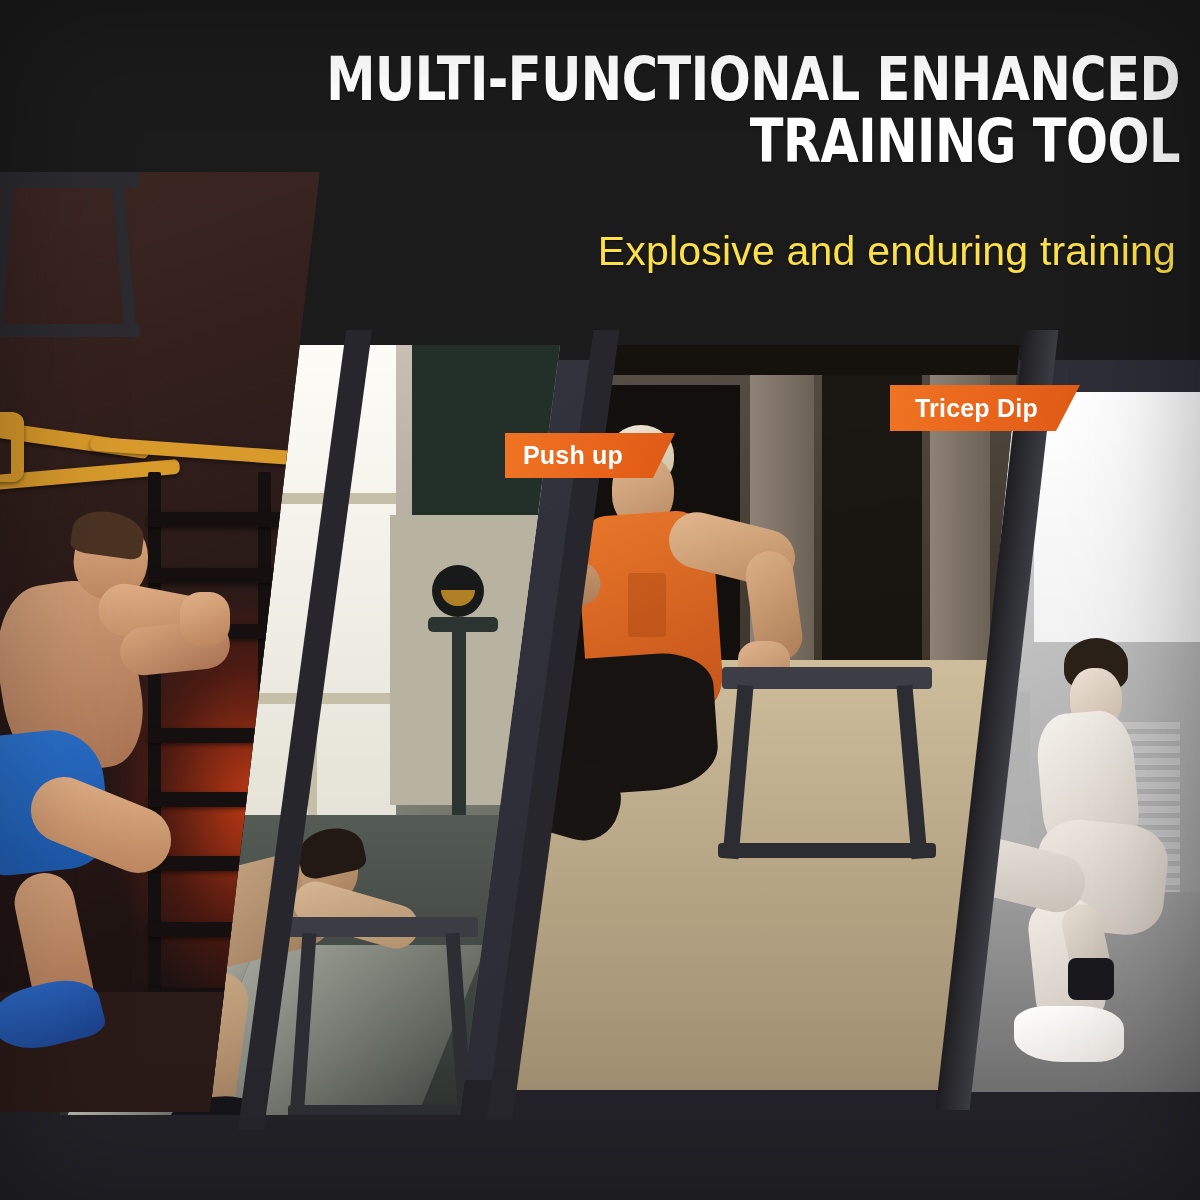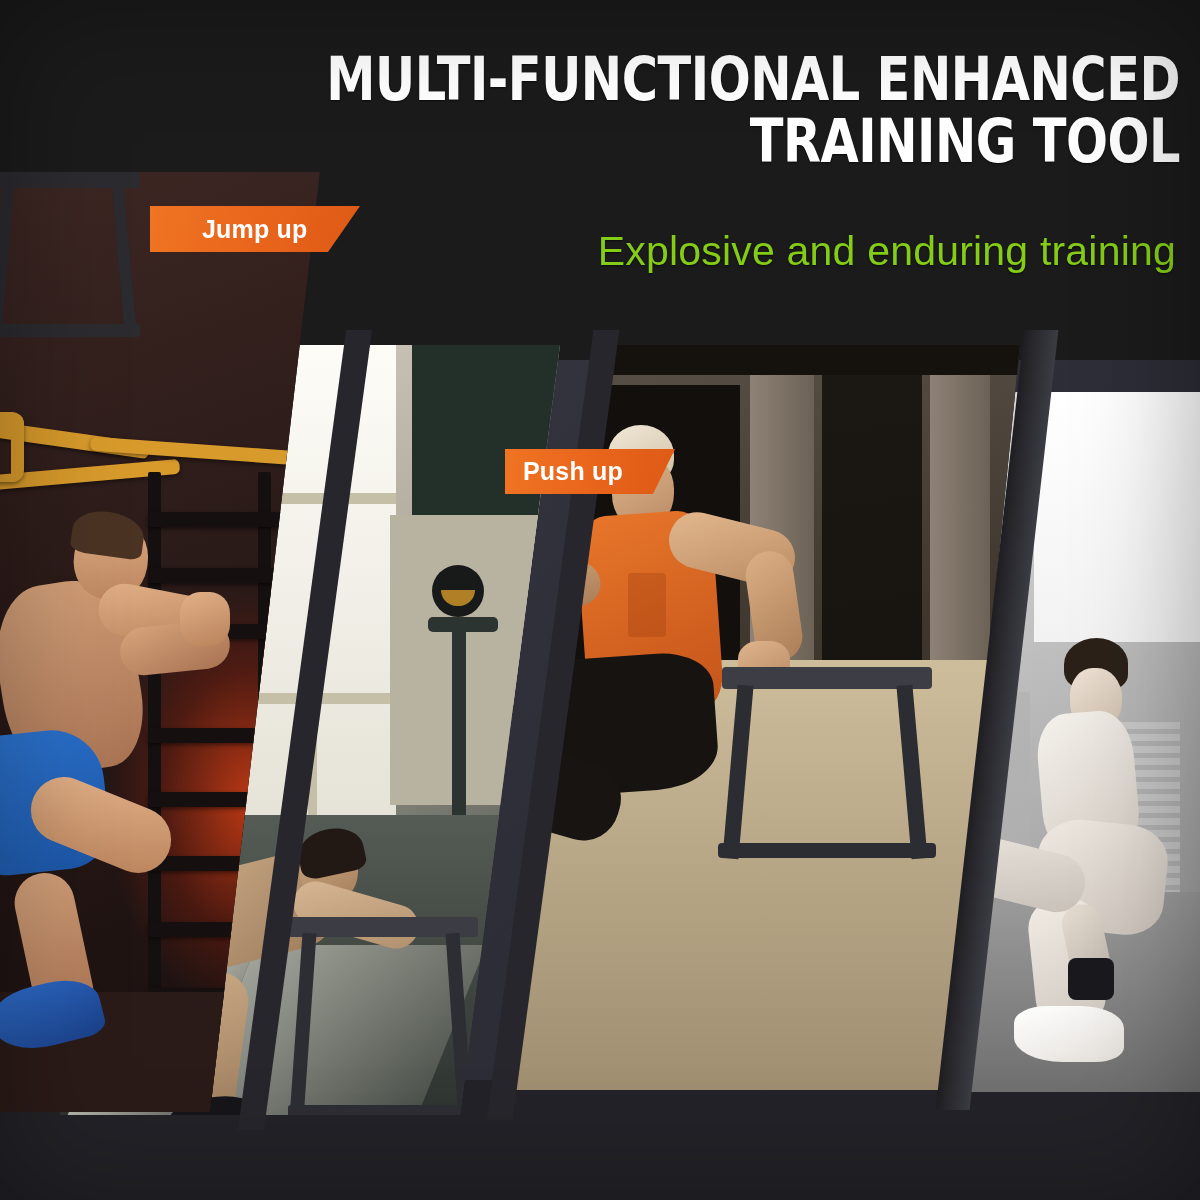--- a/index.html
+++ b/index.html
@@ -44,21 +44,21 @@
     font-size:61px;
     line-height:1.02;
     letter-spacing:-0.5px;
     transform:scaleX(0.90);
     transform-origin:right center;
     text-shadow:0 1px 2px rgba(0,0,0,.6);
   }
   .title .l2{ display:block; }
   .subtitle{
     position:absolute; right:24px; top:228px;
-    color:#84cc16;
+    color:#fde047;
     font-size:41px;
     font-weight:400;
     letter-spacing:0.2px;
     text-shadow:0 1px 2px rgba(0,0,0,.6);
   }
 
   
   .panel{
     position:absolute;
     overflow:hidden;
@@ -164,21 +164,21 @@
     line-height:1;
     display:flex; align-items:center;
     background:linear-gradient(100deg,#ef7423 0%,#e9641b 55%,#dd5a16 100%);
     box-shadow:0 2px 6px rgba(0,0,0,.45);
     white-space:nowrap;
   }
   
   #lab1{ left:150px; top:206px; width:210px; height:46px; padding-left:52px;
          clip-path:polygon(0 0,210px 0,178px 46px,0 46px); }
   #lab2{ left:505px; top:433px; width:170px; height:45px; padding-left:18px;
-         clip-path:polygon(0 0,170px 0,148px 45px,0 45px);margin-top:16px; }
+         clip-path:polygon(0 0,170px 0,148px 45px,0 45px); }
   #lab3{ left:890px; top:385px; width:190px; height:46px; padding-left:25px;
          clip-path:polygon(0 0,190px 0,166px 46px,0 46px); }
   
   #lab4{ left:1010px; top:641px; width:190px; height:46px; padding-left:34px;
          clip-path:polygon(22px 0,190px 0,190px 46px,0 46px); }
 
   
   .seam{ position:absolute; z-index:30; background:#26262c; pointer-events:none; }
   #seam1{ left:292px; top:330px; width:26px; height:800px; transform:skewX(-7.7deg); }
   #seam2{ left:540px; top:330px; width:26px; height:790px; transform:skewX(-7.7deg); }
@@ -337,25 +337,25 @@
       <div class="shape" style="left:6px;top:452px;width:140px;height:58px;border-radius:28px;background:linear-gradient(160deg,#eae4dd,#c6bfb6);transform:rotate(14deg);"></div>
       <div class="shape" style="left:126px;top:512px;width:40px;height:78px;border-radius:20px;background:linear-gradient(150deg,#e6ddd3,#bdb4aa);transform:rotate(-12deg);"></div>
       <div class="shape" style="left:128px;top:566px;width:46px;height:42px;border-radius:8px;background:#1a1a1e;"></div>
     </div>
   </div>
 
   <div class="seam" id="seam1"></div>
   <div class="seam" id="seam2"></div>
   <div class="seam" id="seam3"></div>
 
-  <div class="label" id="lab1">
-    <span>Jump up</span>
-  </div>
   <div class="label" id="lab2">
     <span>Push up</span>
+  </div>
+  <div class="label" id="lab3">
+    <span>Tricep Dip</span>
   </div>
 
   <div class="header">
     <div class="title">
       <span class="l1">MULTI-FUNCTIONAL ENHANCED</span>
       <span class="l2">TRAINING TOOL</span>
     </div>
     <div class="subtitle">Explosive and enduring training</div>
   </div>
 

